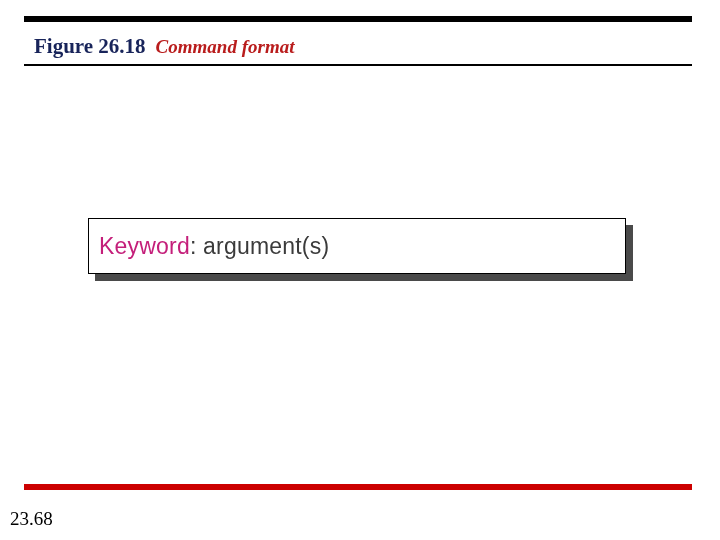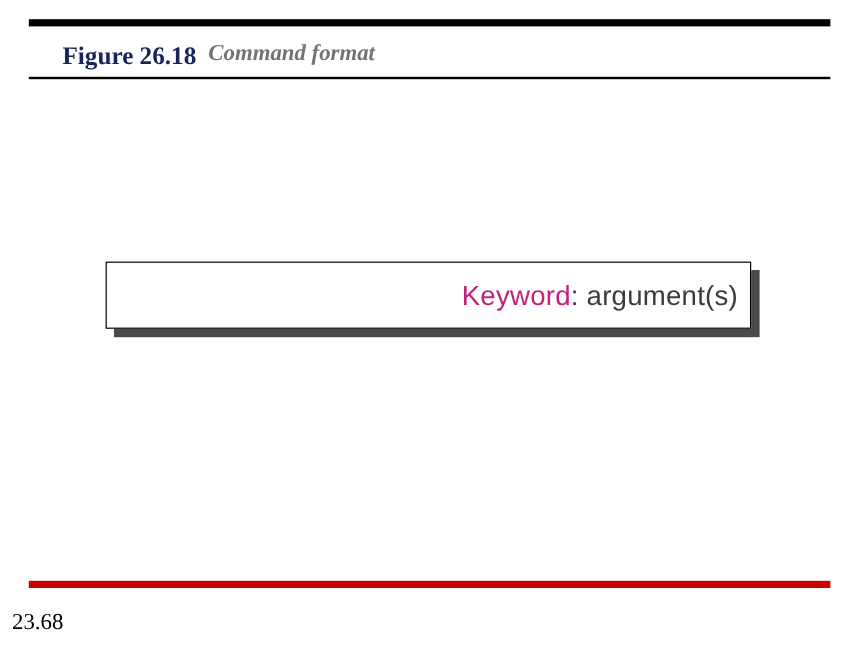--- a/index.html
+++ b/index.html
@@ -14,33 +14,33 @@
   .top-black-rule {
     position: absolute;
     left: 24px;
     right: 28px;
     top: 16px;
     height: 6px;
     background: #000000;
   }
   .caption-row {
     position: absolute;
-    left: 52px;
+    left: 34px;
     top: 34px;
     display: flex;
-    align-items: flex-start;
+    align-items: center;
     gap: 10px;
   }
   .figure-number {
     color: #18245a;
     font-weight: bold;
     font-size: 21px;
   }
   .figure-title {
-    color: #737373;
+    color: #b91c1c;
     font-weight: bold;
     font-style: italic;
     font-size: 19px;
   }
   .underline-rule {
     position: absolute;
     left: 24px;
     right: 28px;
     top: 64px;
     height: 2px;
@@ -64,21 +64,21 @@
   .command-box {
     position: absolute;
     left: 0;
     top: 0;
     width: 100%;
     height: 100%;
     background: #ffffff;
     border: 1px solid #000000;
     display: flex;
     align-items: center;
-    justify-content: flex-end;
+    justify-content: flex-start;
     padding: 6px 10px;
   }
   .command-text {
     font-family: -apple-system, "Segoe UI", "Helvetica Neue", Arial, sans-serif;
     font-size: 23px;
     color: #3b3b3b;
     letter-spacing: 0.2px;
   }
   .keyword {
     color: #c41f7a;

